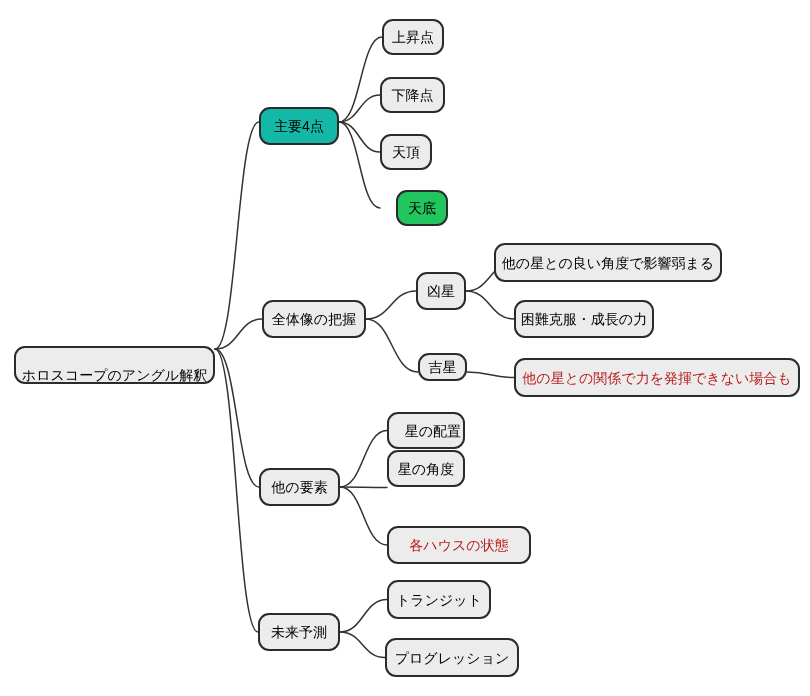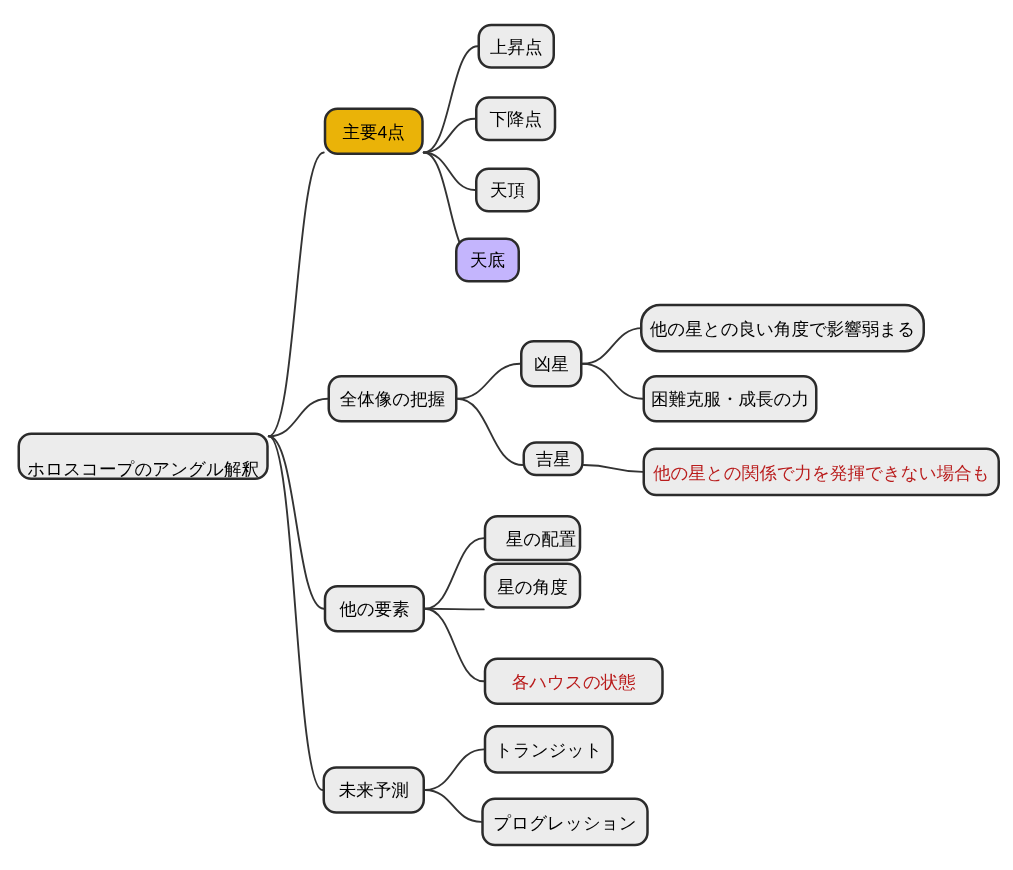--- a/index.html
+++ b/index.html
@@ -69,42 +69,42 @@
       <path d="M340,487 C363.5,487 363.5,487.5 387,487.5" stroke="#333333"></path>
       <path d="M340,487 C363.5,487 363.5,545 387,545" stroke="#333333"></path>
       <path d="M215,349 C236.5,349 236.5,632 258,632" stroke="#333333"></path>
       <path d="M340,632 C363.5,632 363.5,599.5 387,599.5" stroke="#333333"></path>
       <path d="M340,632 C362.5,632 362.5,657.5 385,657.5" stroke="#333333"></path>
     </svg>
   <div id="nodes">
       <div class="node" style="left: 14px; top: 346px; width: 201px; height: 38px; background: rgb(236, 236, 236); border-color: rgb(43, 43, 43); color: rgb(0, 0, 0); align-items: flex-end;">
         <span>ホロスコープのアングル解釈</span>
       </div>
-      <div class="node" style="left: 259px; top: 86px; width: 80px; height: 38px; background: #eab308; border-color: rgb(43, 43, 43); color: rgb(0, 0, 0);">
+      <div class="node" style="left: 259px; top: 107px; width: 80px; height: 38px; background: #14b8a6; border-color: rgb(43, 43, 43); color: rgb(0, 0, 0);">
         <span>主要4点</span>
       </div>
       <div class="node" style="left: 382px; top: 19px; width: 62px; height: 36px; background: rgb(236, 236, 236); border-color: rgb(43, 43, 43); color: rgb(0, 0, 0);">
         <span>上昇点</span>
       </div>
       <div class="node" style="left: 380px; top: 77px; width: 65px; height: 36px; background: rgb(236, 236, 236); border-color: rgb(43, 43, 43); color: rgb(0, 0, 0);">
         <span>下降点</span>
       </div>
       <div class="node" style="left: 380px; top: 134px; width: 52px; height: 36px; background: rgb(236, 236, 236); border-color: rgb(43, 43, 43); color: rgb(0, 0, 0);">
         <span>天頂</span>
       </div>
-      <div class="node" style="left: 364px; top: 190px; width: 52px; height: 36px; background: #c4b5fd; border-color: rgb(43, 43, 43); color: rgb(0, 0, 0); text-align: right;">
+      <div class="node" style="left: 396px; top: 190px; width: 52px; height: 36px; background: #22c55e; border-color: rgb(43, 43, 43); color: rgb(0, 0, 0); text-align: right;">
         <span>天底</span>
       </div>
       <div class="node" style="left: 262px; top: 300px; width: 104px; height: 38px; background: rgb(236, 236, 236); border-color: rgb(43, 43, 43); color: rgb(0, 0, 0);">
         <span>全体像の把握</span>
       </div>
       <div class="node" style="left: 416px; top: 272px; width: 50px; height: 38px; background: rgb(236, 236, 236); border-color: rgb(43, 43, 43); color: rgb(0, 0, 0);">
         <span>凶星</span>
       </div>
-      <div class="node" style="left: 512px; top: 243px; width: 228px; height: 39px; background: rgb(236, 236, 236); border-color: rgb(43, 43, 43); color: rgb(0, 0, 0); border-radius: 16px;">
+      <div class="node" style="left: 494px; top: 243px; width: 228px; height: 39px; background: rgb(236, 236, 236); border-color: rgb(43, 43, 43); color: rgb(0, 0, 0);">
         <span>他の星との良い角度で影響弱まる</span>
       </div>
       <div class="node" style="left: 514px; top: 300px; width: 140px; height: 38px; background: rgb(236, 236, 236); border-color: rgb(43, 43, 43); color: rgb(0, 0, 0);">
         <span>困難克服・成長の力</span>
       </div>
       <div class="node" style="left: 418px; top: 353px; width: 49px; height: 28px; background: rgb(236, 236, 236); border-color: rgb(43, 43, 43); color: rgb(0, 0, 0);">
         <span>吉星</span>
       </div>
       <div class="node" style="left: 514px; top: 358px; width: 286px; height: 39px; background: rgb(236, 236, 236); border-color: rgb(43, 43, 43); color: #b91c1c;">
         <span>他の星との関係で力を発揮できない場合も</span>

